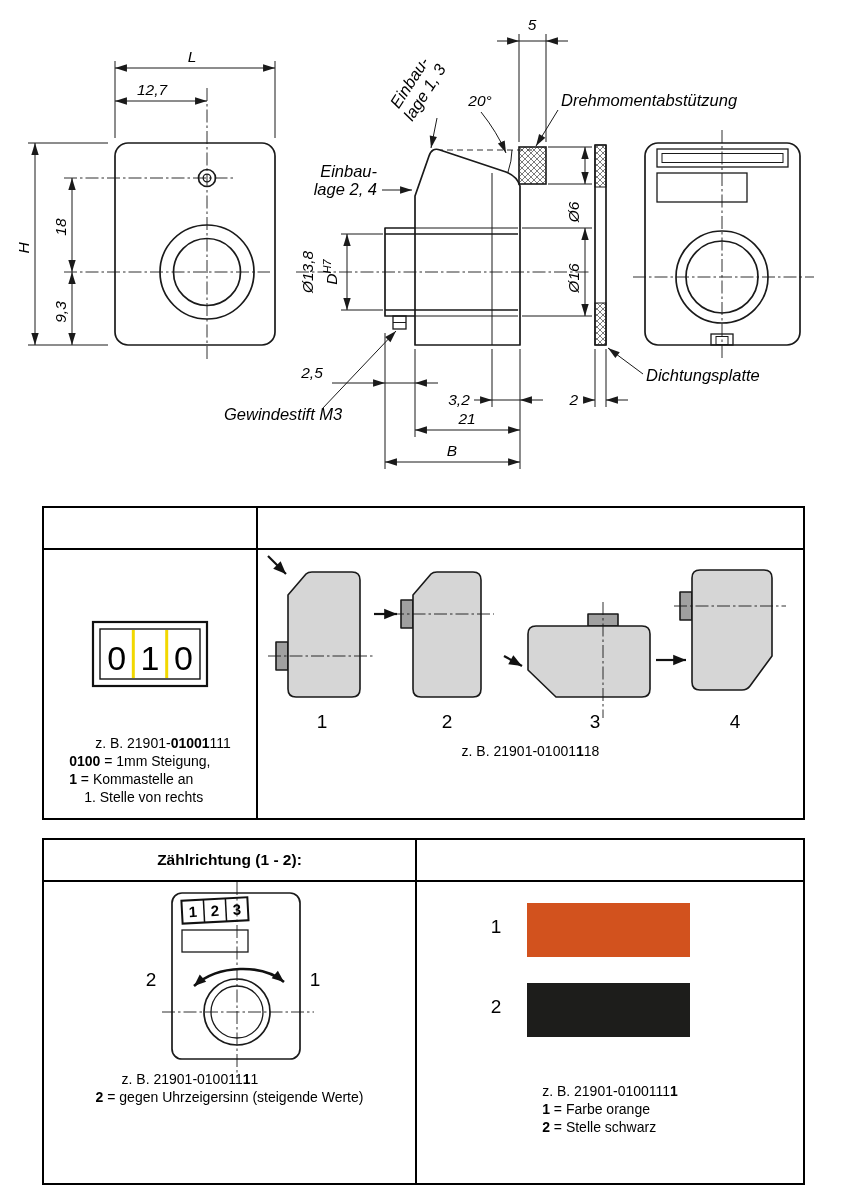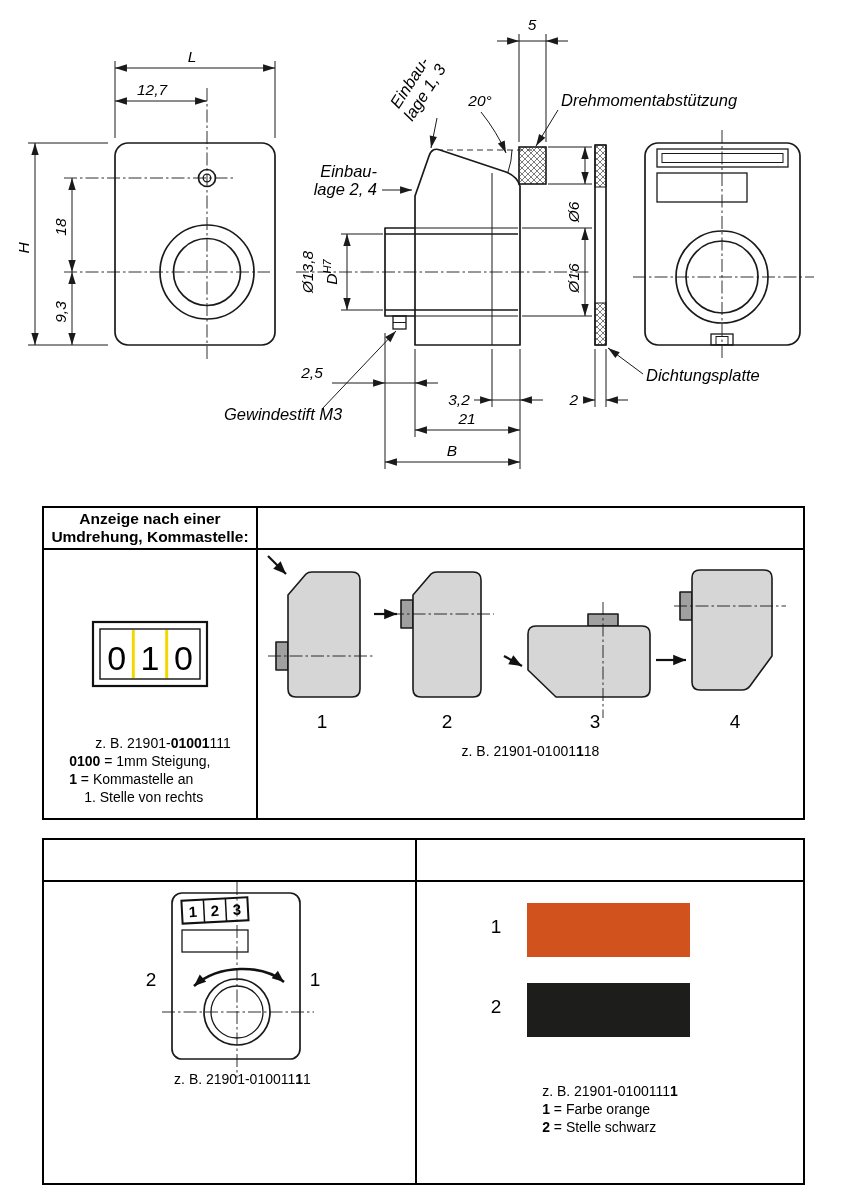--- a/index.html
+++ b/index.html
@@ -154,24 +154,20 @@
     <circle class="ln" cx="722" cy="277" r="36"></circle>
     <rect class="ln2" x="711" y="334" width="22" height="11" fill="#fff"></rect>
     <rect class="thin" x="716" y="336.5" width="12" height="8"></rect>
     <path class="cl" d="M722,130 L722,360 M633,277 L814,277"></path>
   </g>
 </svg>
 
 <div class="spec-table" style="left:42px;top:506px;width:763px;height:314px;">
   <div class="vdiv" style="left:212px;"></div>
   <div class="hdiv"></div>
-  <div class="hdr" style="left:0;width:212px;">
-    <div>Anzeige nach einer</div>
-    <div>Umdrehung, Kommastelle:</div>
-  </div>
 
   <svg class="tsvg" style="left:0;top:112px;" width="212" height="80" viewBox="0 0 212 80">
     <rect x="49" y="2" width="114" height="64" fill="#fff" stroke="#111" stroke-width="2.2"></rect>
     <rect x="56" y="9" width="100" height="50" fill="#fff" stroke="#111" stroke-width="1.4"></rect>
     <line x1="89.3" y1="10" x2="89.3" y2="58" stroke-width="3" style="stroke: rgb(242, 216, 0);"></line>
     <line x1="122.7" y1="10" x2="122.7" y2="58" stroke-width="3" style="stroke: rgb(242, 216, 0);"></line>
     <text class="cdig" x="72.6" y="50" text-anchor="middle">0</text>
     <text class="cdig" x="106" y="50" text-anchor="middle">1</text>
     <text class="cdig" x="139.4" y="50" text-anchor="middle">0</text>
   </svg>
@@ -226,20 +222,23 @@
   </svg>
 
   <div class="ex-block" style="left:214px;width:545px;top:234px;">
     <div class="code"><span>z. B. 21901-01001</span><b>1</b><span>18</span></div>
   </div>
 </div>
 
 <div class="spec-table" style="left:42px;top:838px;width:763px;height:347px;">
   <div class="vdiv" style="left:371px;"></div>
   <div class="hdiv"></div>
+  <div class="hdr" style="left:0;width:371px;">
+    <div>Zählrichtung (1 - 2):</div>
+  </div>
 
   <svg class="tsvg" style="left:0;top:42px;" width="371" height="200" viewBox="0 0 371 200">
     <defs>
       <marker id="arrZ" viewBox="0 0 12 12" refX="11.5" refY="6" markerWidth="13" markerHeight="13" markerUnits="userSpaceOnUse" orient="auto-start-reverse">
         <path d="M11.5,6 L0.5,1.5 L0.5,10.5 Z" fill="#111"></path>
       </marker>
     </defs>
     <rect class="lnf" x="128" y="11" width="128" height="166" rx="10"></rect>
     <g transform="rotate(-3 170 29)">
       <rect x="138" y="17" width="66" height="23" fill="#fff" stroke="#111" stroke-width="2"></rect>
@@ -254,20 +253,21 @@
     <circle class="ln" cx="193" cy="130" r="33"></circle>
     <circle class="ln2" cx="193" cy="130" r="26"></circle>
     <path class="cl" d="M193,0 L193,196 M118,130 L270,130"></path>
     <text class="num" x="107" y="104" text-anchor="middle">2</text>
     <text class="num" x="271" y="104" text-anchor="middle">1</text>
   </svg>
 
   <div class="ex-block" style="left:0;width:371px;top:230px;">
     <div class="lg">
       <div class="code pad"><span>z. B. 21901-010011</span><b>1</b><span>1</span></div>
+      <div><b>2</b><span> = gegen Uhrzeigersinn (steigende Werte)</span></div>
     </div>
   </div>
 
   <div class="swnum" style="left:442px;top:76px;">1</div>
   <div class="swatch" style="left: 483px; top: 63px; width: 163px; height: 54px; background-color: rgb(210, 82, 30);"></div>
   <div class="swnum" style="left:442px;top:156px;">2</div>
   <div class="swatch" style="left: 483px; top: 143px; width: 163px; height: 54px; background-color: rgb(29, 29, 27);"></div>
 
   <div class="ex-block" style="left:373px;width:386px;top:242px;">
     <div class="lg">

